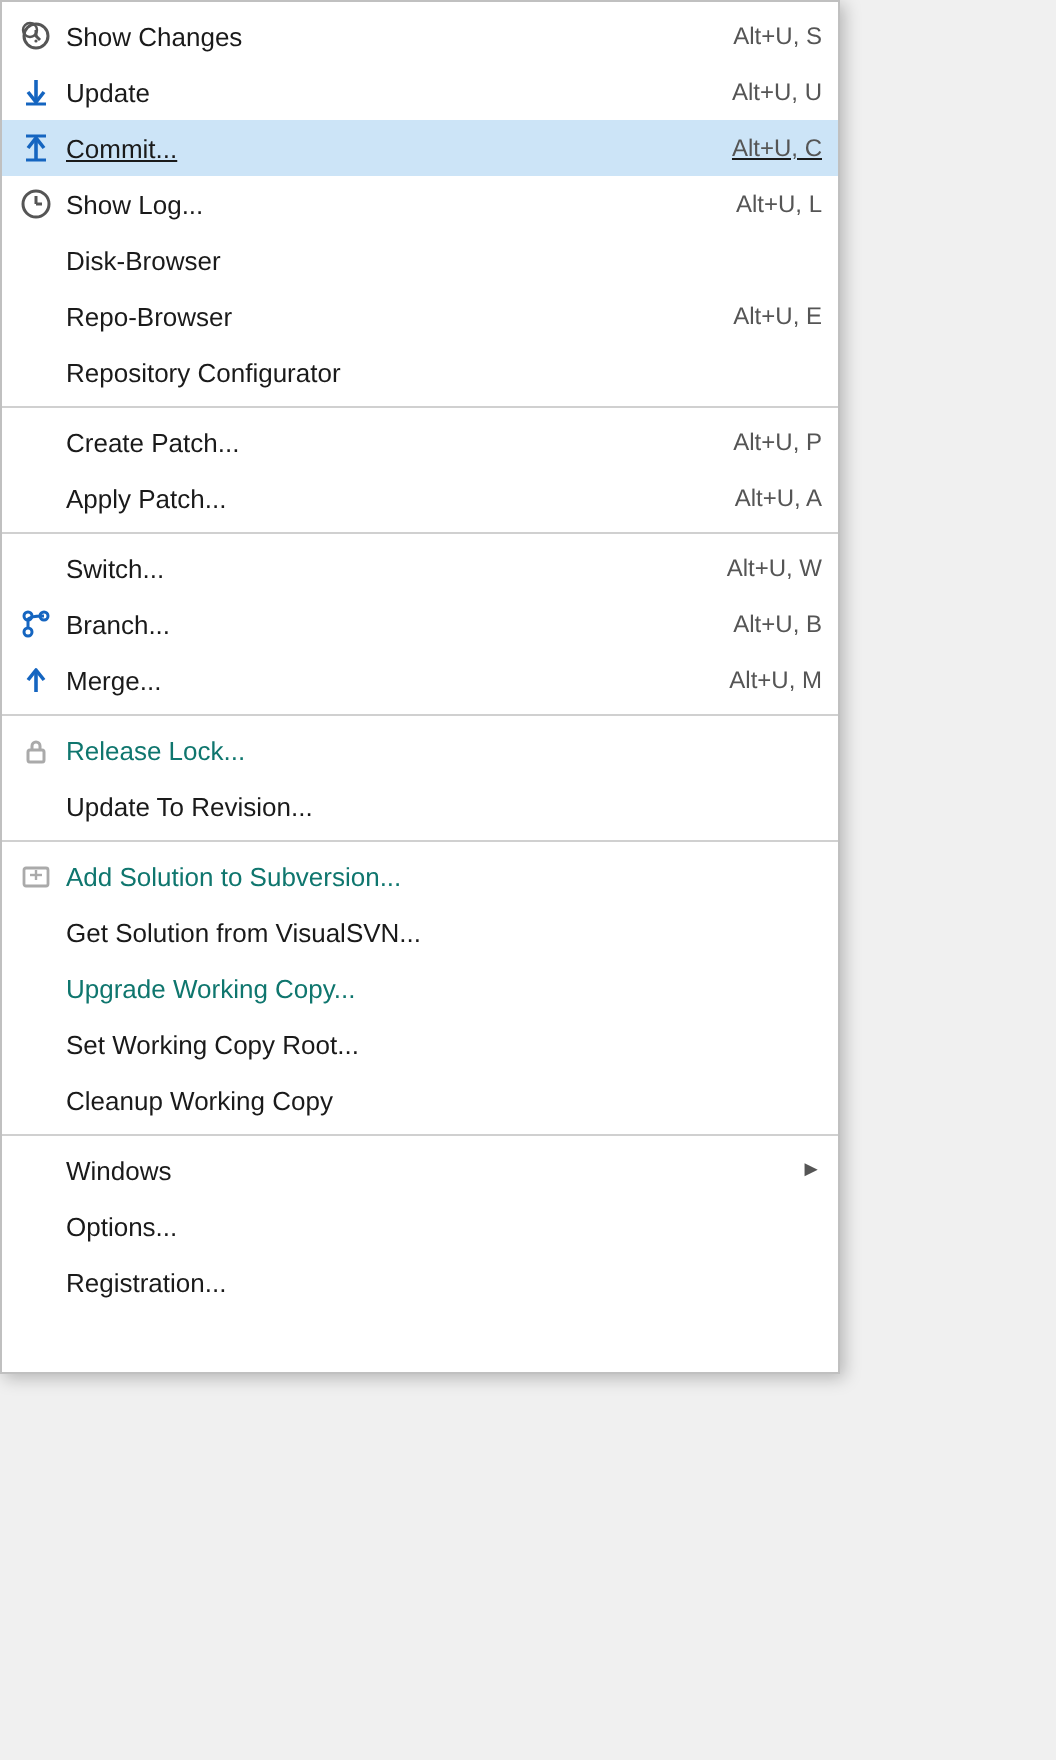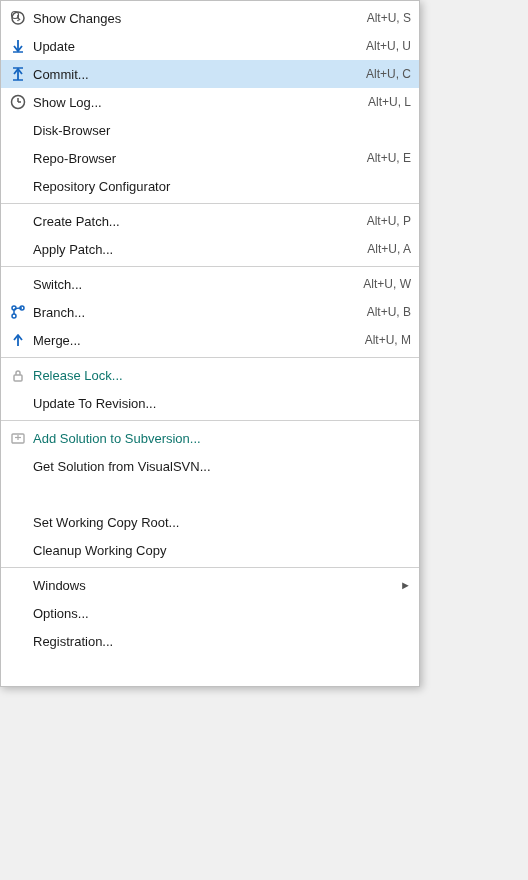--- a/index.html
+++ b/index.html
@@ -31,20 +31,21 @@
       display: flex;
       align-items: center;
       padding: 4px 8px 4px 6px;
       min-height: 26px;
       cursor: pointer;
       position: relative;
     }
 
     .menu-item.highlighted {
       background: #cce4f7;
+      text-decoration: underline;
     }
 
     .menu-item.disabled {
       color: #0f766e;
       cursor: default;
     }
 
     .menu-icon {
       width: 22px;
       min-width: 22px;
@@ -240,20 +241,21 @@
   </div>
 
   <div class="menu-item">
     <span class="menu-icon"></span>
     <span class="menu-label">Get Solution from VisualSVN...</span>
     <span class="menu-shortcut"></span>
   </div>
 
   <div class="menu-item disabled">
     <span class="menu-icon"></span>
+    <span class="menu-label">Upgrade Working Copy...</span>
     <span class="menu-shortcut"></span>
   </div>
 
   <div class="menu-item">
     <span class="menu-icon"></span>
     <span class="menu-label">Set Working Copy Root...</span>
     <span class="menu-shortcut"></span>
   </div>
 
   <div class="menu-item">

